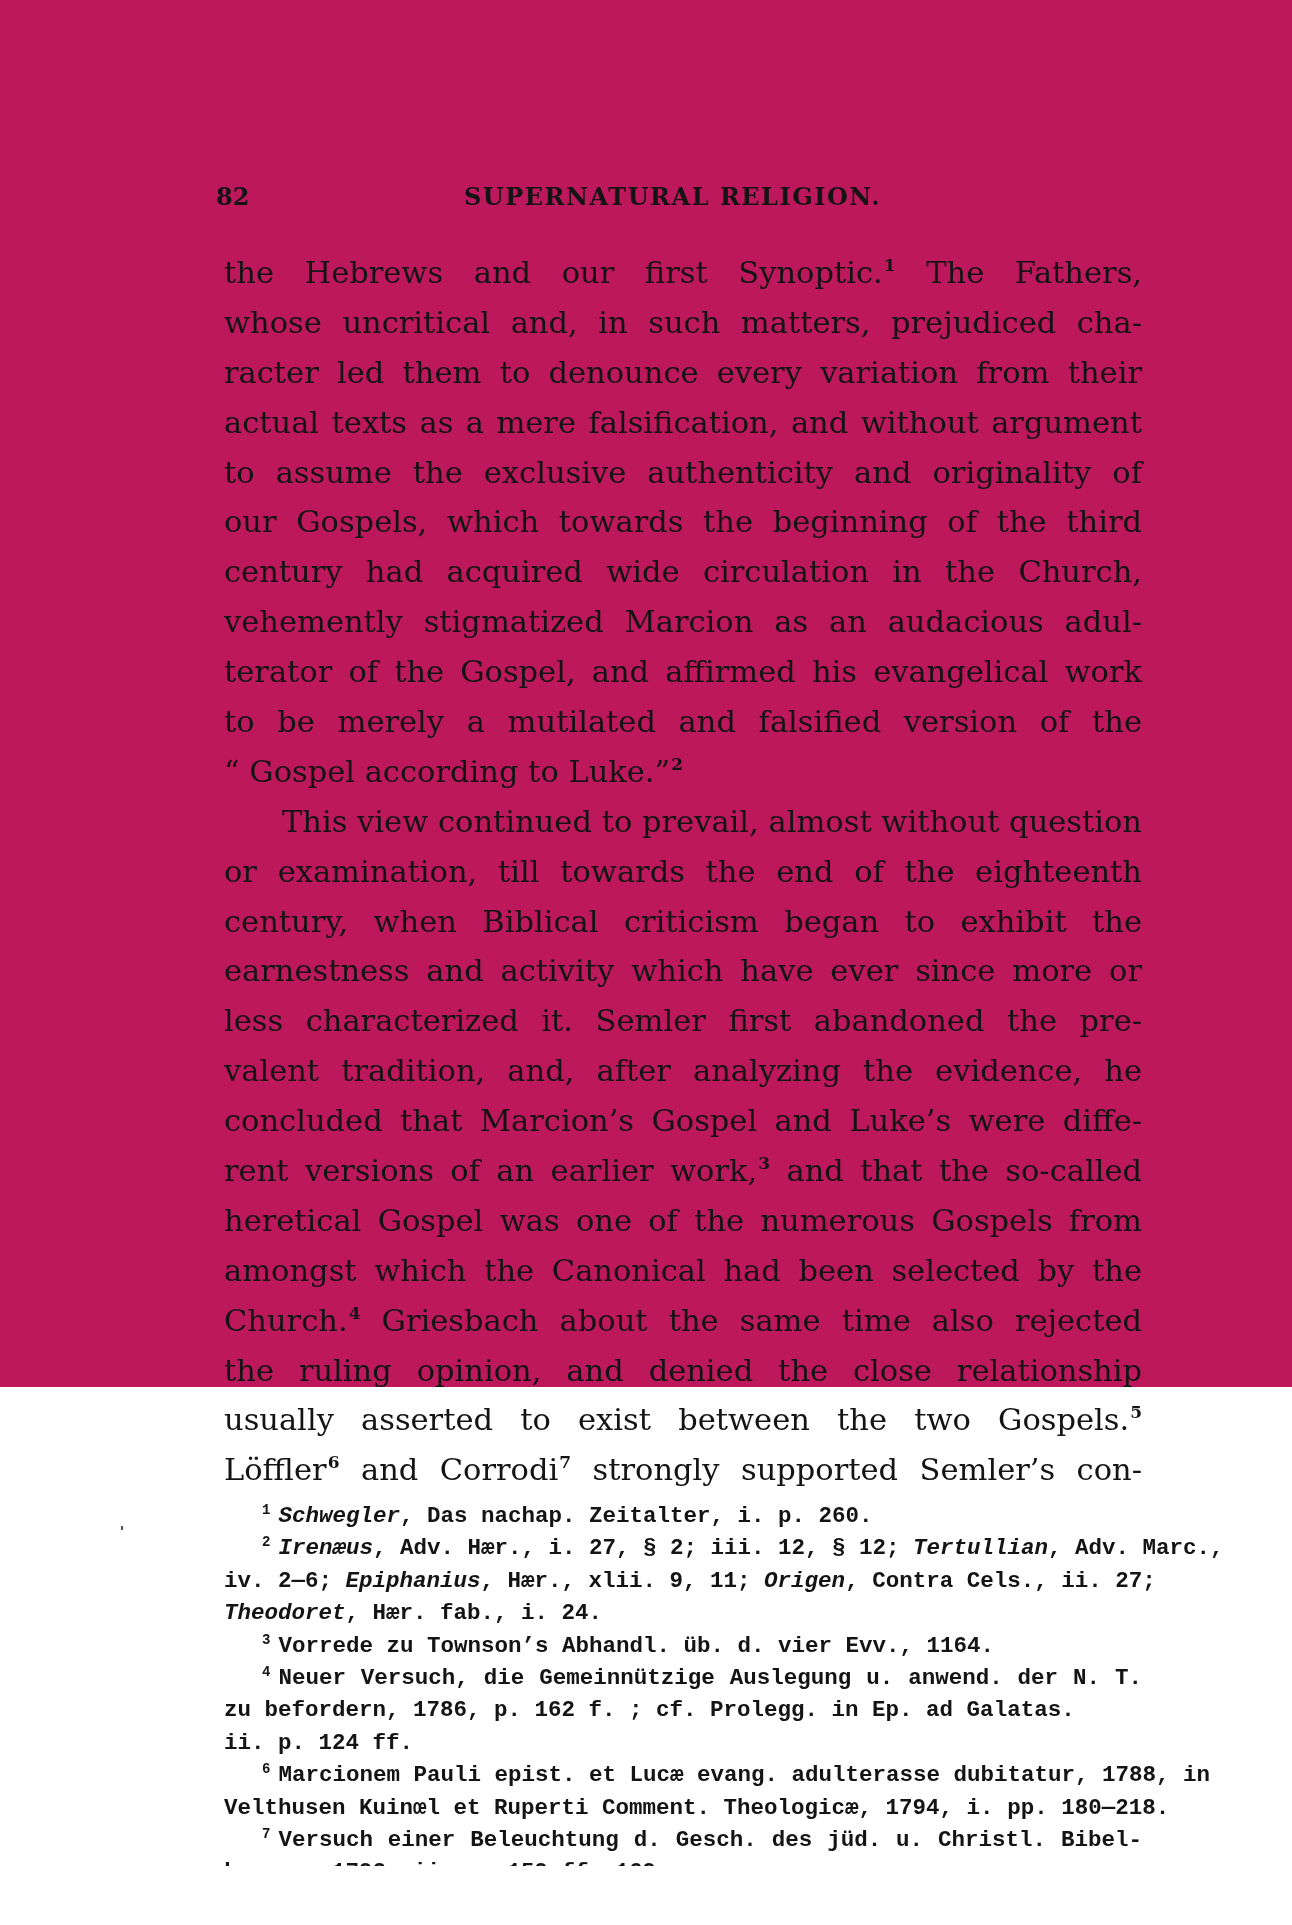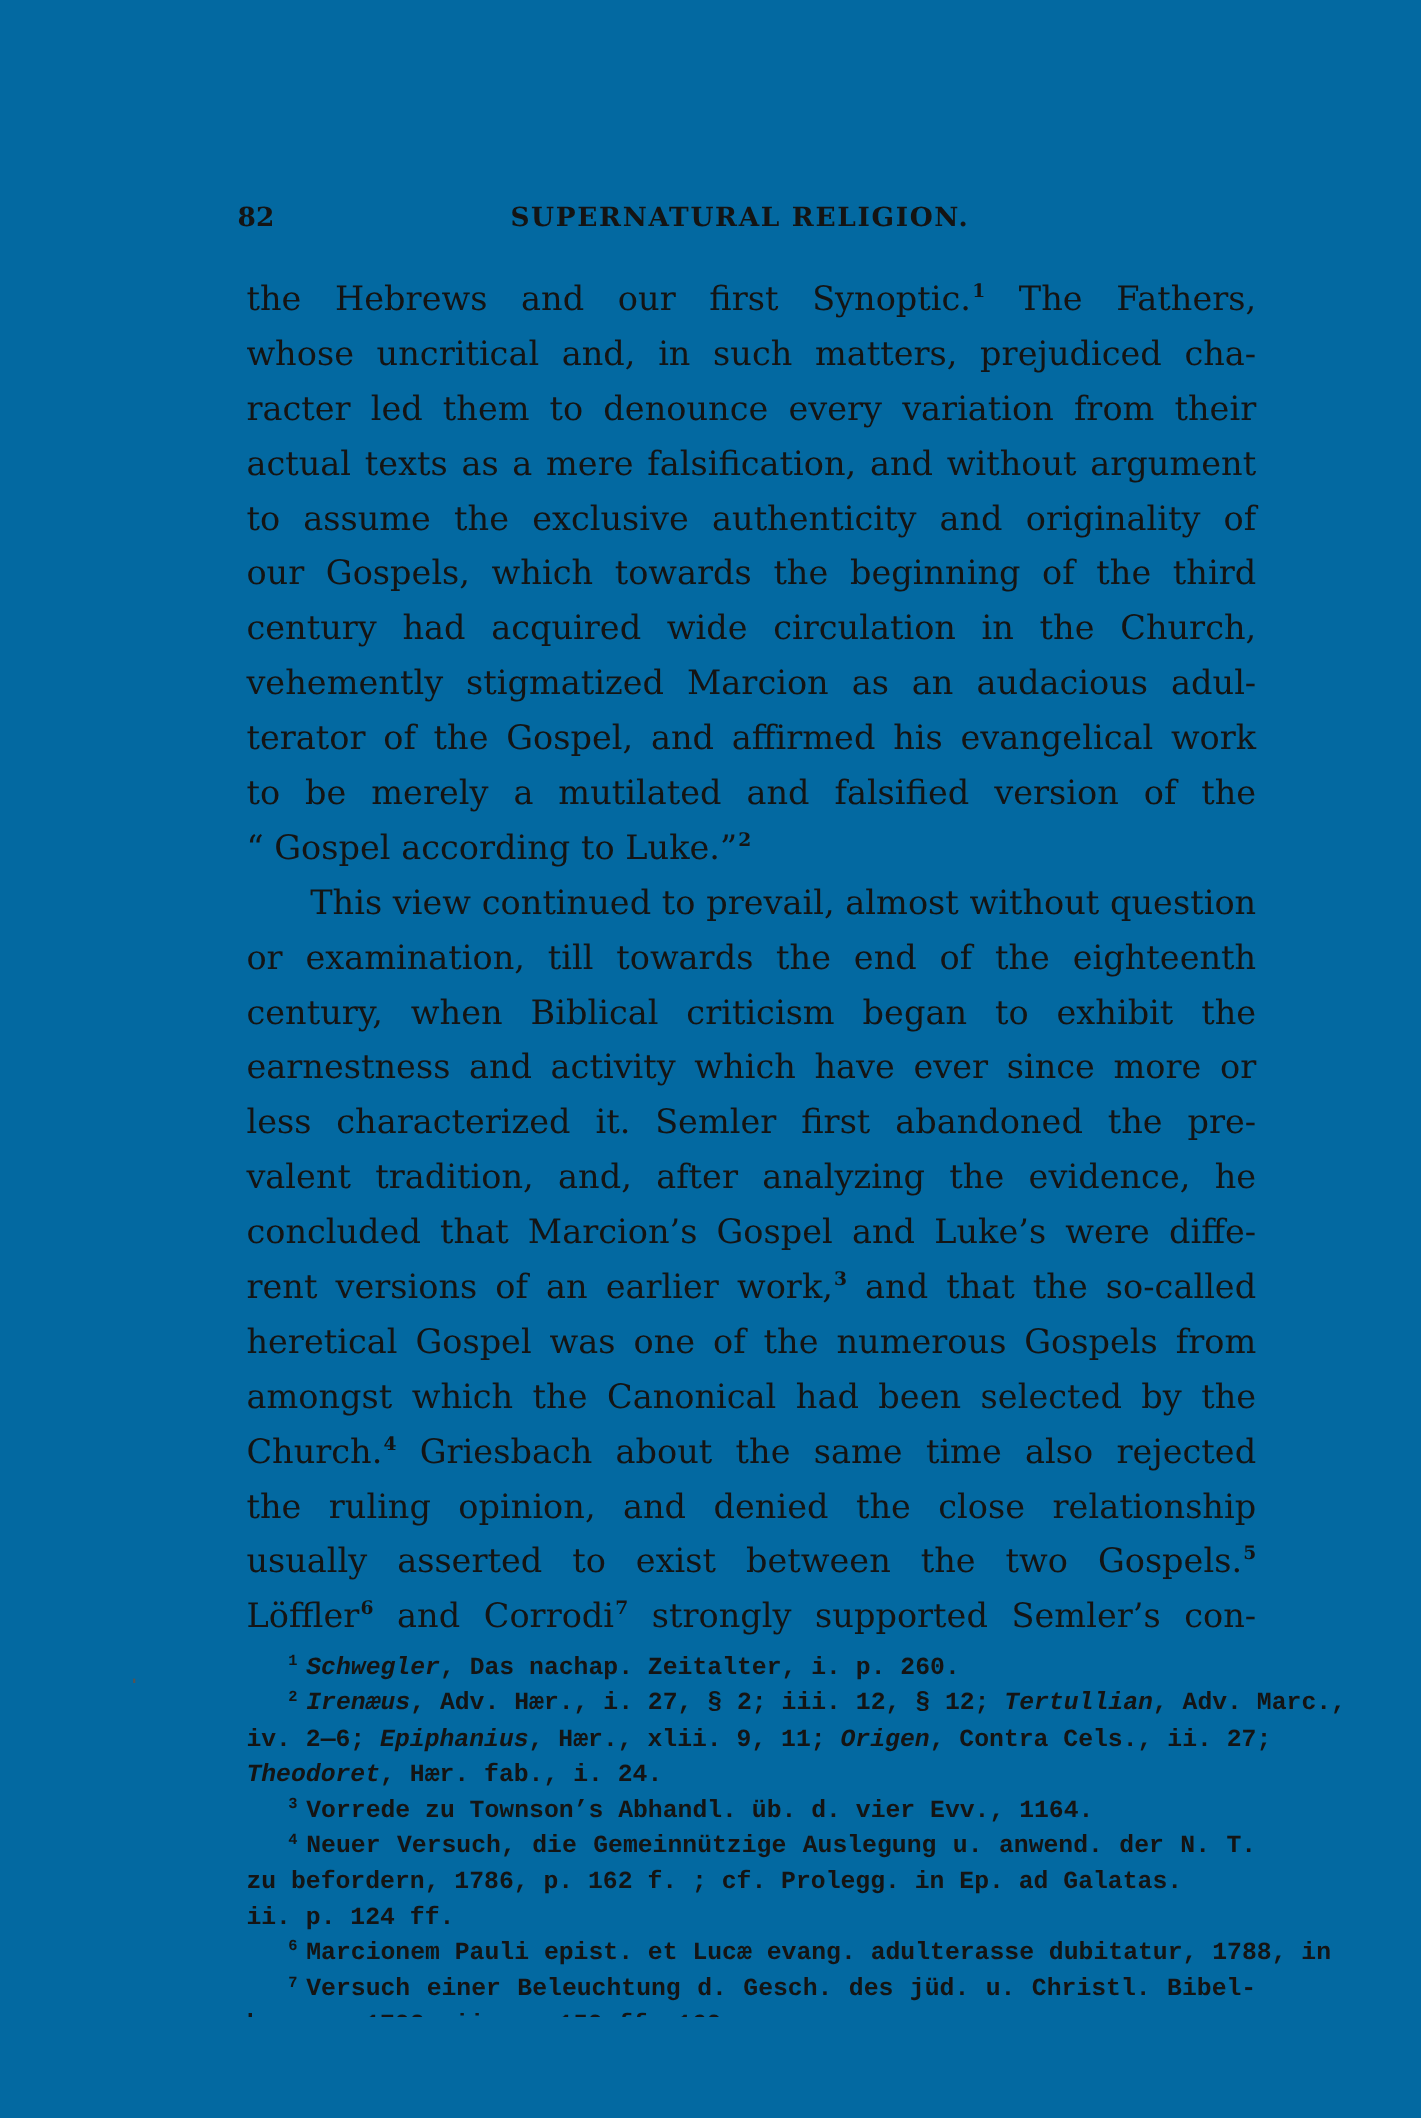--- a/index.html
+++ b/index.html
@@ -1,19 +1,19 @@
 <!DOCTYPE html>
 <html><head>
 <meta charset="utf-8">
 <style>
   html, body { margin: 0; padding: 0; background: #ffffff; }
   body { width: 1292px; height: 1925px; overflow: hidden; position: relative; }
   .page {
-    position: absolute; left: 0; top: 0; width: 1292px; height: 1925px;
-    background: #0369a1; color: #141414;
+    position: absolute; left: 0; top: 0; width: 1292px; height: 1387px;
+    background: #be185d; color: #141414;
     font-family: "Liberation Serif", "DejaVu Serif", serif;
   }
   .running-head {
     position: absolute; top: 180px; left: 216px; width: 930px; height: 34px;
     font-family: "DejaVu Serif", "Liberation Serif", serif;
     font-weight: bold; font-size: 24px; line-height: 34px;
   }
   .page-number { position: absolute; left: 0; top: 0; }
   .running-title { position: absolute; left: 248px; top: 0; letter-spacing: 1.5px; }
 
@@ -84,18 +84,19 @@
   <div class="footnotes" id="footnotes">
       <span class="fline indent last"><sup class="fnnum">1</sup><i>Schwegler</i><span>, Das nachap. Zeitalter, i. p. 260.</span></span>
       <span class="fline indent"><sup class="fnnum">2</sup><i>Irenæus</i><span>, Adv. Hær., i. 27, § 2;  iii. 12, § 12;  </span><i>Tertullian</i><span>, Adv. Marc.,</span></span>
       <span class="fline"><span>iv. 2—6;  </span><i>Epiphanius</i><span>, Hær., xlii. 9, 11;  </span><i>Origen</i><span>, Contra Cels., ii. 27;</span></span>
       <span class="fline last"><i>Theodoret</i><span>, Hær. fab., i. 24.</span></span>
       <span class="fline indent last"><sup class="fnnum">3</sup><span>Vorrede zu Townson’s Abhandl. üb. d. vier Evv., 1164.</span></span>
       <span class="fline indent"><sup class="fnnum">4</sup><span>Neuer Versuch, die Gemeinnützige Auslegung u. anwend. der N. T.</span></span>
       <span class="fline last"><span>zu befordern, 1786, p. 162 f. ;  cf. Prolegg. in Ep. ad Galatas.</span></span>
       <span class="fline last"><span>ii. p. 124 ff.</span></span>
       <span class="fline indent"><sup class="fnnum">6</sup><span>Marcionem Pauli epist. et Lucæ evang. adulterasse dubitatur, 1788, in</span></span>
+      <span class="fline"><span>Velthusen Kuinœl et Ruperti Comment. Theologicæ, 1794, i. pp. 180—218.</span></span>
       <span class="fline indent"><sup class="fnnum">7</sup><span>Versuch einer Beleuchtung d. Gesch. des jüd. u. Christl. Bibel-</span></span>
       <span class="fline last clipped"><span>kanons, 1792, ii. p. 159 ff. 169.</span></span>
     </div>
 
   <div class="speck"></div>
 </div>
 
 </body></html>

